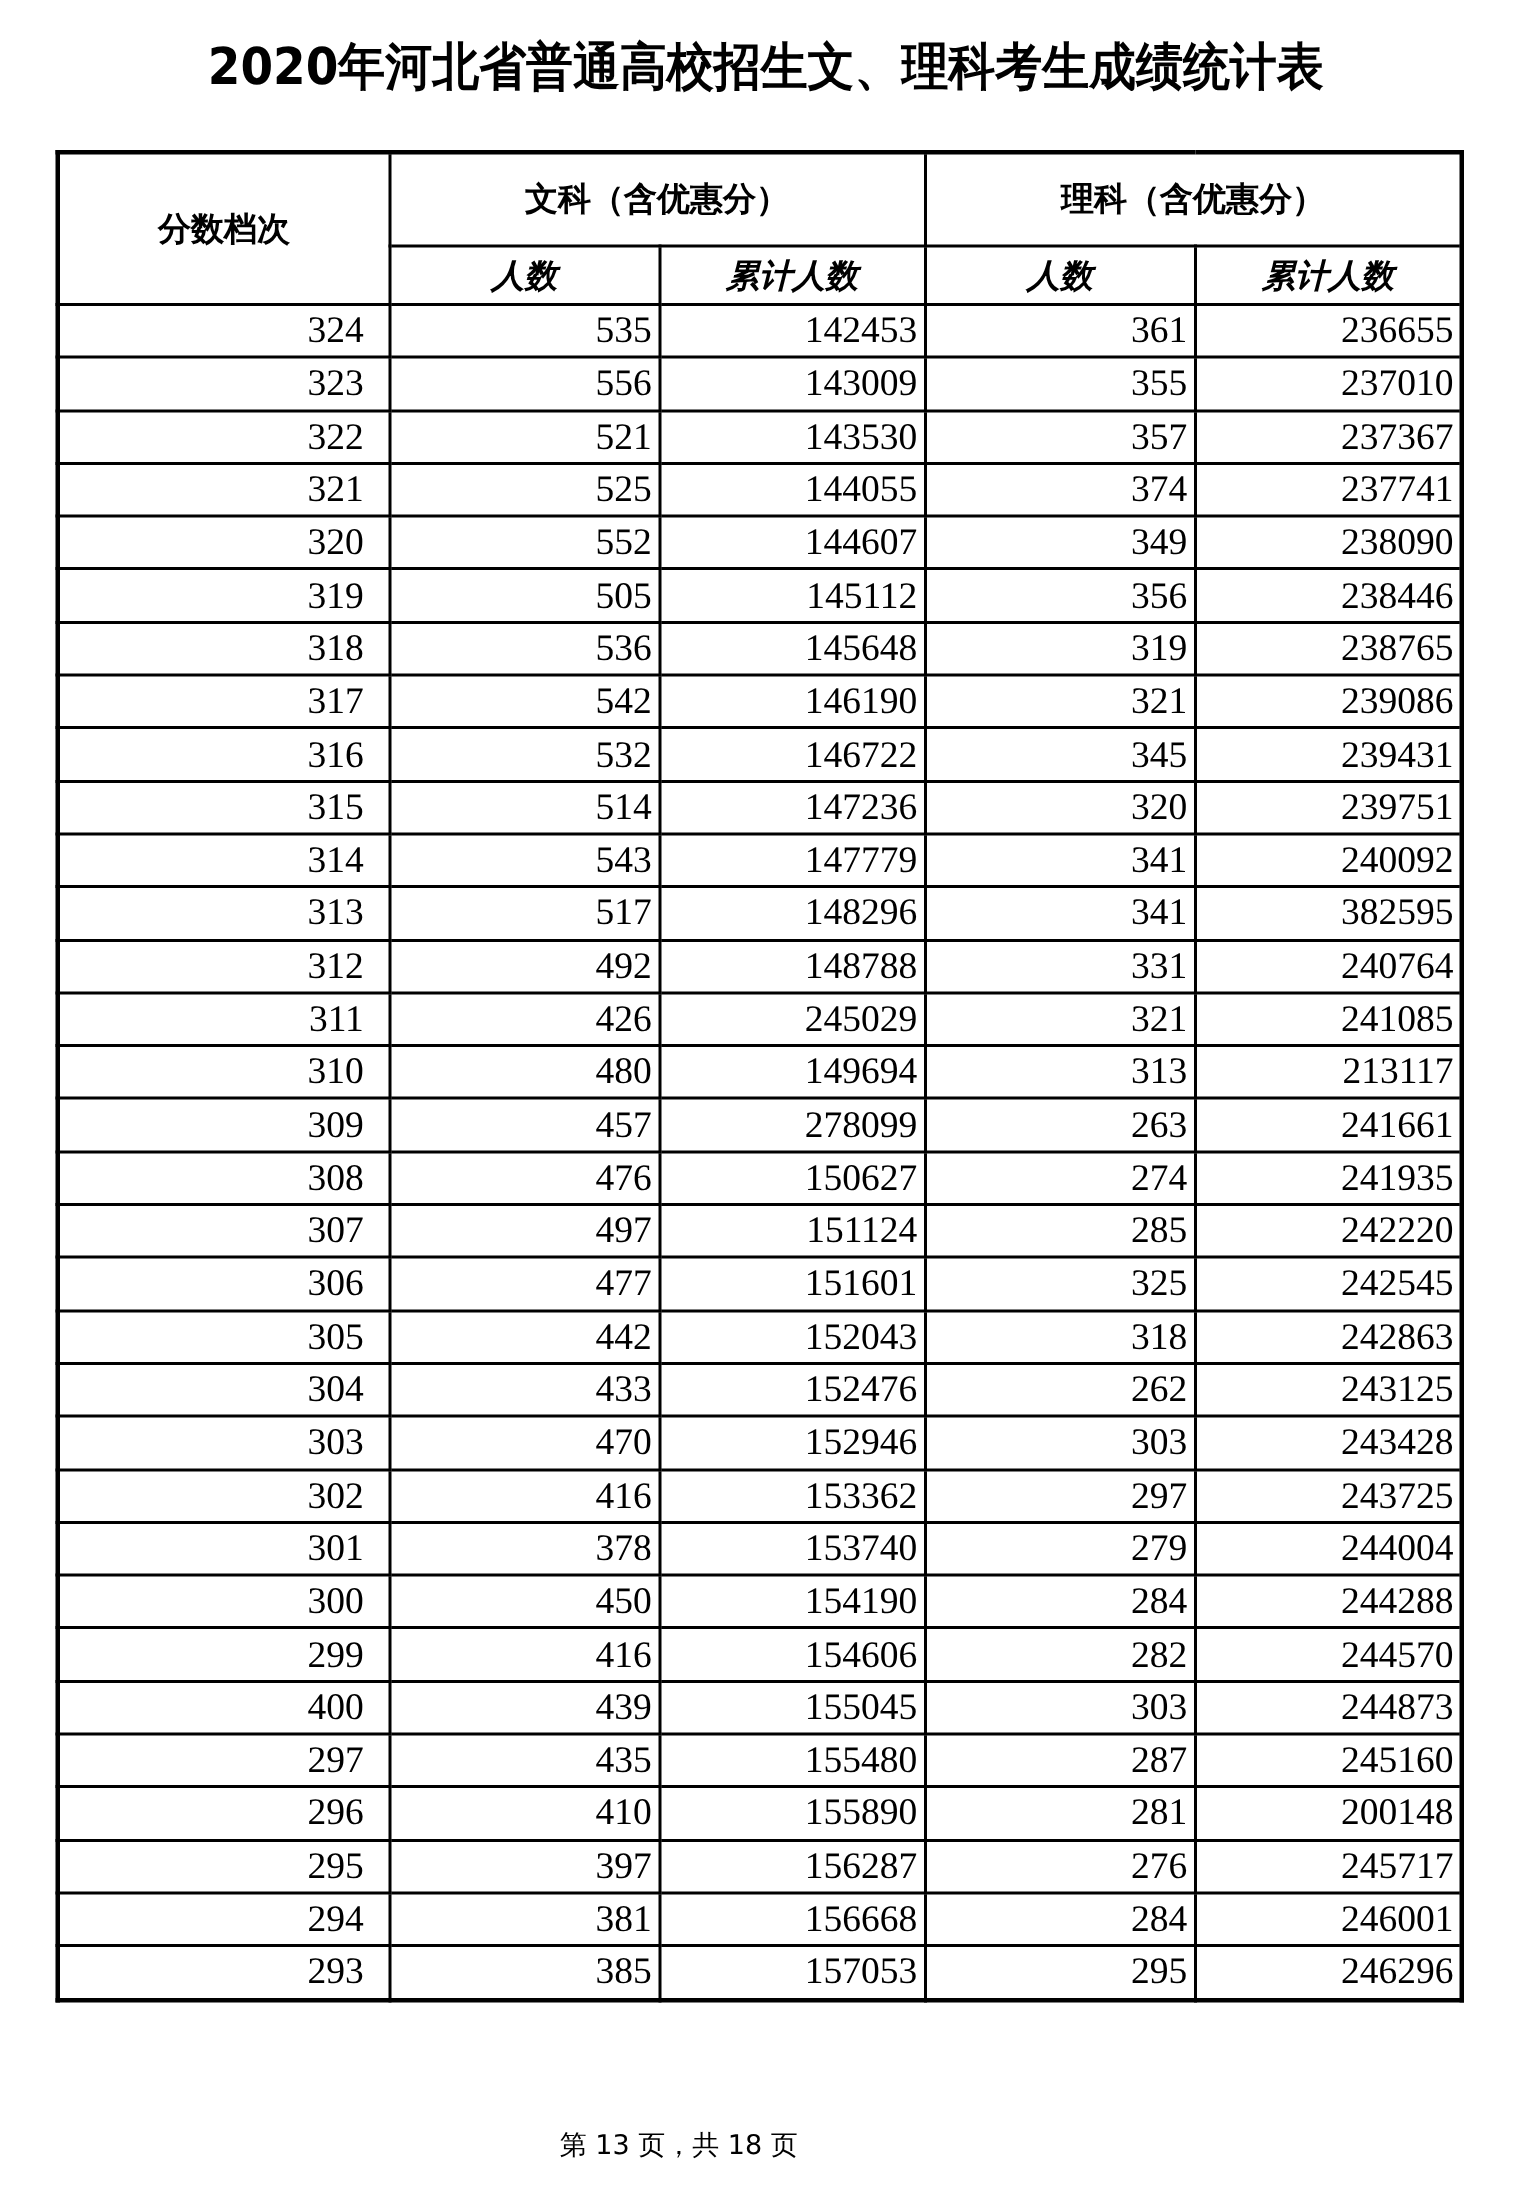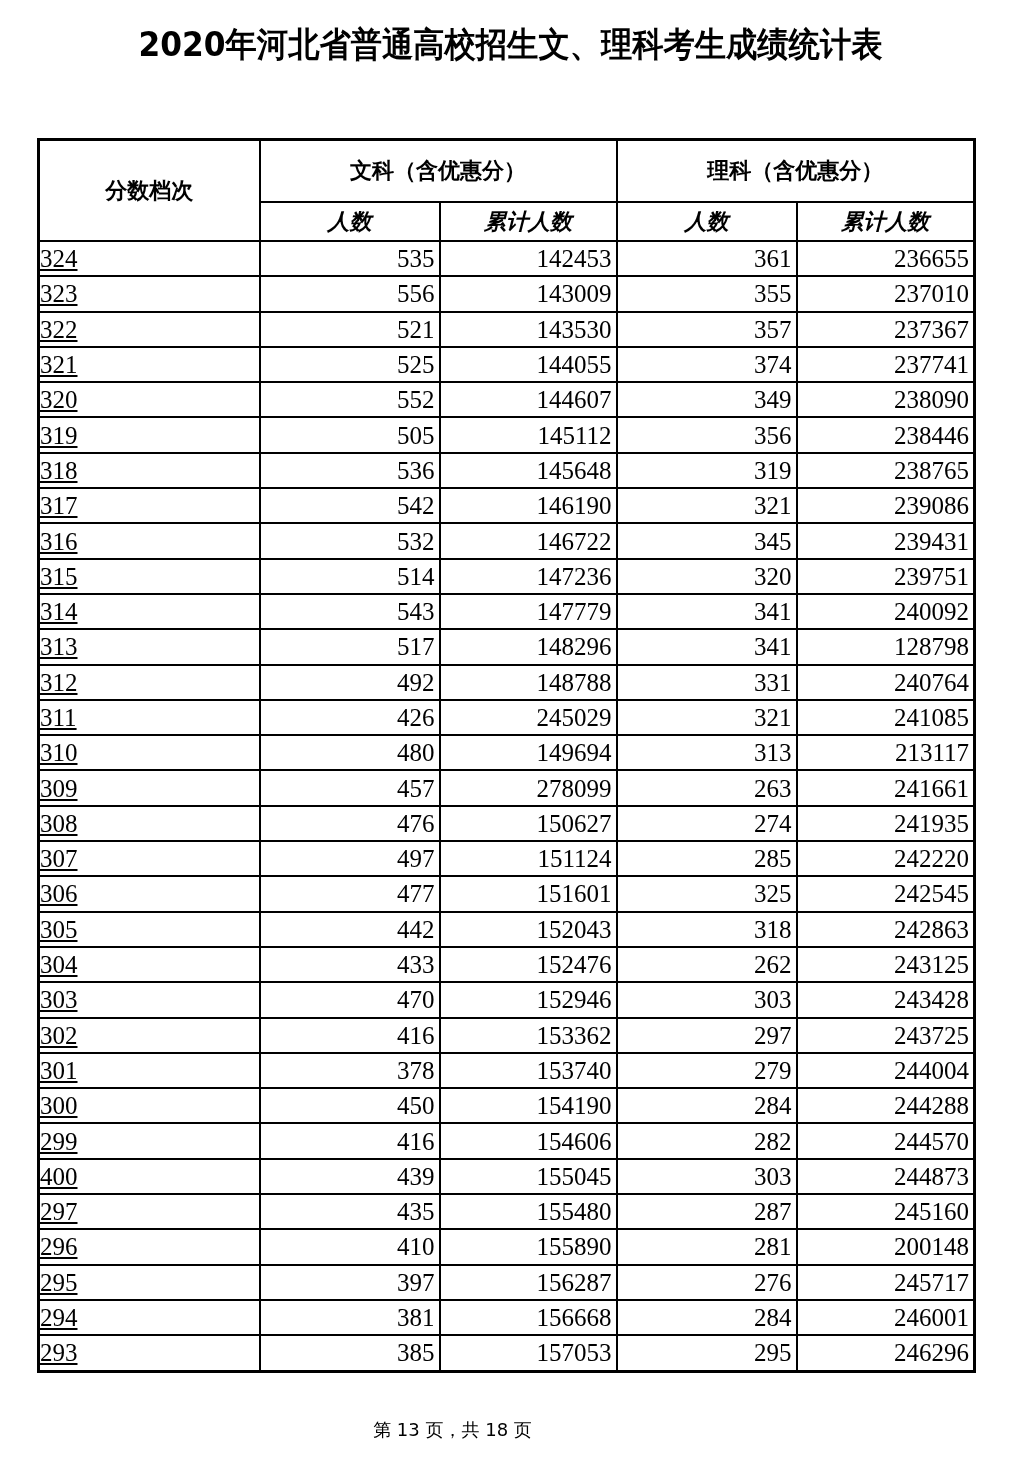--- a/index.html
+++ b/index.html
@@ -6,41 +6,40 @@
   body { width: 1021px; height: 1470px; position: relative; overflow: hidden; }
   .title {
     position: absolute; left: 0; top: 22px; width: 1021px; text-align: center;
     font-family: "DejaVu Sans", sans-serif; font-weight: bold; font-size: 34px;
     color: #000; letter-spacing: 0px; transform: scaleX(0.92);
   }
   table.stats {
     position: absolute; left: 37px; top: 100px; width: 936px;
     border-collapse: collapse; table-layout: fixed;
     border: 3px solid #000;
-    margin-top: 38px;
   }
   table.stats col.c0 { width: 221px; }
   table.stats col.c1 { width: 180px; }
   table.stats col.c2 { width: 177px; }
   table.stats col.c3 { width: 180px; }
   table.stats col.c4 { width: 178px; }
   table.stats th, table.stats td {
     border: 2px solid #000; padding: 0; color: #000;
   }
   table.stats th {
     font-family: "DejaVu Sans", sans-serif; font-weight: bold; font-size: 22px;
     text-align: center;
   }
   tr.h1 th { height: 60px; }
   tr.h2 th { height: 37px; font-style: italic; }
   table.stats td {
     font-family: "Liberation Serif", serif; font-size: 25px;
     height: 33.3px; line-height: 33px; text-align: right; padding-right: 4px;
   }
-  table.stats td.score { text-align: left; padding-right: 16px; text-decoration: underline; }
+  table.stats td.score { text-align: right; padding-right: 16px; }
   .footer {
     position: absolute; left: 0; top: 1418px; width: 905px; text-align: center;
     font-family: "DejaVu Sans", sans-serif; font-size: 18px; color: #000;
   }
 </style>
 </head>
 <body>
 
 <div class="title">2020年河北省普通高校招生文、理科考生成绩统计表</div>
 
@@ -141,21 +140,21 @@
         <td>543</td>
         <td>147779</td>
         <td>341</td>
         <td>240092</td>
       </tr>
       <tr>
         <td class="score">313</td>
         <td>517</td>
         <td>148296</td>
         <td>341</td>
-        <td>128798</td>
+        <td>382595</td>
       </tr>
       <tr>
         <td class="score">312</td>
         <td>492</td>
         <td>148788</td>
         <td>331</td>
         <td>240764</td>
       </tr>
       <tr>
         <td class="score">311</td>

